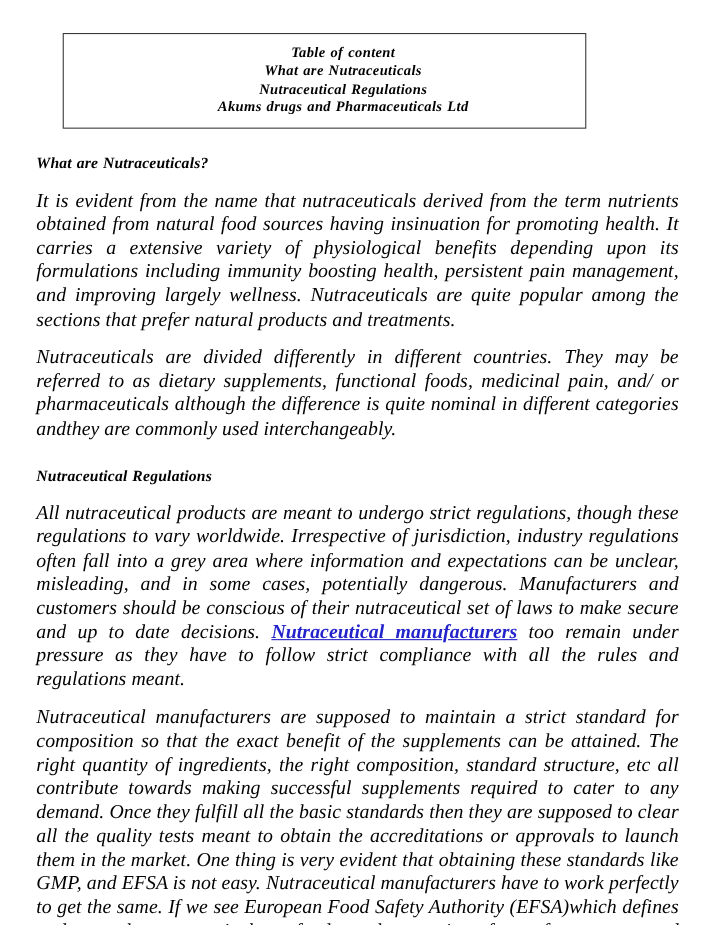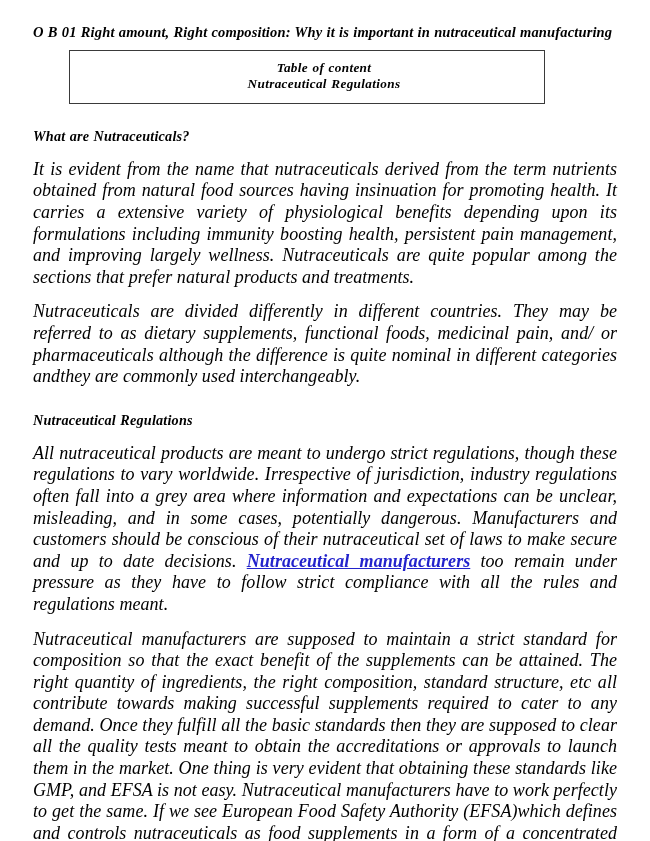--- a/index.html
+++ b/index.html
@@ -31,21 +31,21 @@
     line-height: 20px;
     letter-spacing: 0.15px;
     margin: 0 0 6px 0;
     text-align: left;
     word-spacing: 0.4px;
   }
 
   .toc-box {
     box-sizing: border-box;
     width: 476px;
-    margin: 8px 0 0 36px;
+    margin: 8px 0 0 24px;
     border: 1px solid #3a3a3a;
     padding: 9px 0 10px 0;
     text-align: center;
   }
   .toc-line {
     font-size: 13.2px;
     font-weight: bold;
     font-style: italic;
     line-height: 16.4px;
     letter-spacing: 0.35px;
@@ -79,25 +79,26 @@
     font-style: italic;
     text-decoration: underline;
     text-underline-offset: 1px;
   }
 </style>
 </head>
 <body>
 
 <div class="page">
 
-  <h1 class="doc-title">O B 01 Right amount, Right composition: Why it is important in nutraceutical manufacturing</h1>
 
   <div class="toc-box">
     <div class="toc-line">Table of content</div>
+    <div class="toc-line">What are Nutraceuticals</div>
     <div class="toc-line">Nutraceutical Regulations</div>
+    <div class="toc-line">Akums drugs and Pharmaceuticals Ltd</div>
   </div>
 
   <h2 class="section-heading">What are Nutraceuticals?</h2>
 
   <p class="body-par">It is evident from the name that nutraceuticals derived from the term nutrients obtained from natural food sources having insinuation for promoting health. It carries a extensive variety of physiological benefits depending upon its formulations including immunity boosting health, persistent pain management, and improving largely wellness. Nutraceuticals are quite popular among the sections that prefer natural products and treatments.</p>
 
   <p class="body-par">Nutraceuticals are divided differently in different countries. They may be referred to as dietary supplements, functional foods, medicinal pain, and/ or pharmaceuticals although the difference is quite nominal in different categories andthey are commonly used interchangeably.</p>
 
   <h2 class="section-heading">Nutraceutical Regulations</h2>
 

